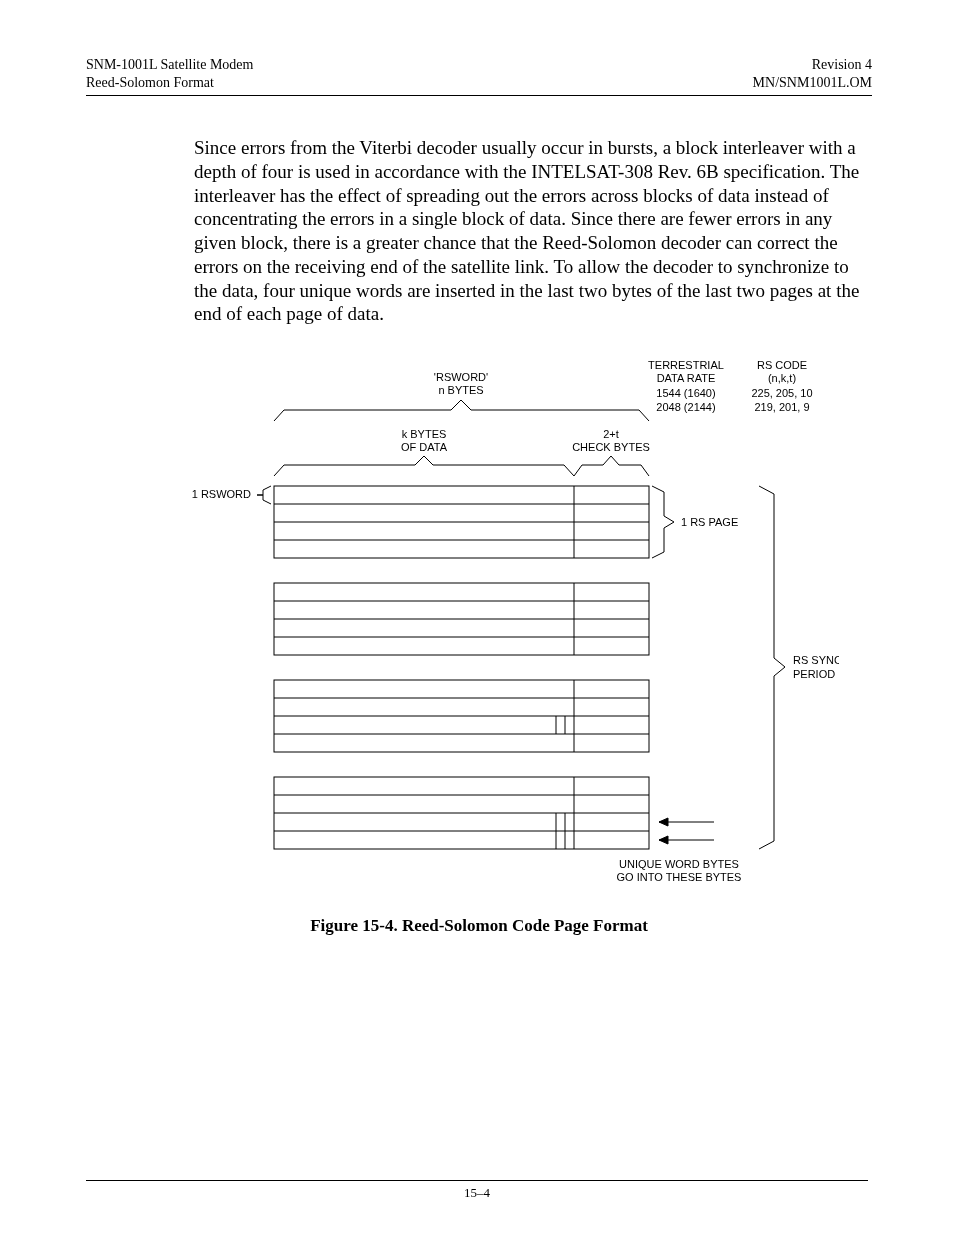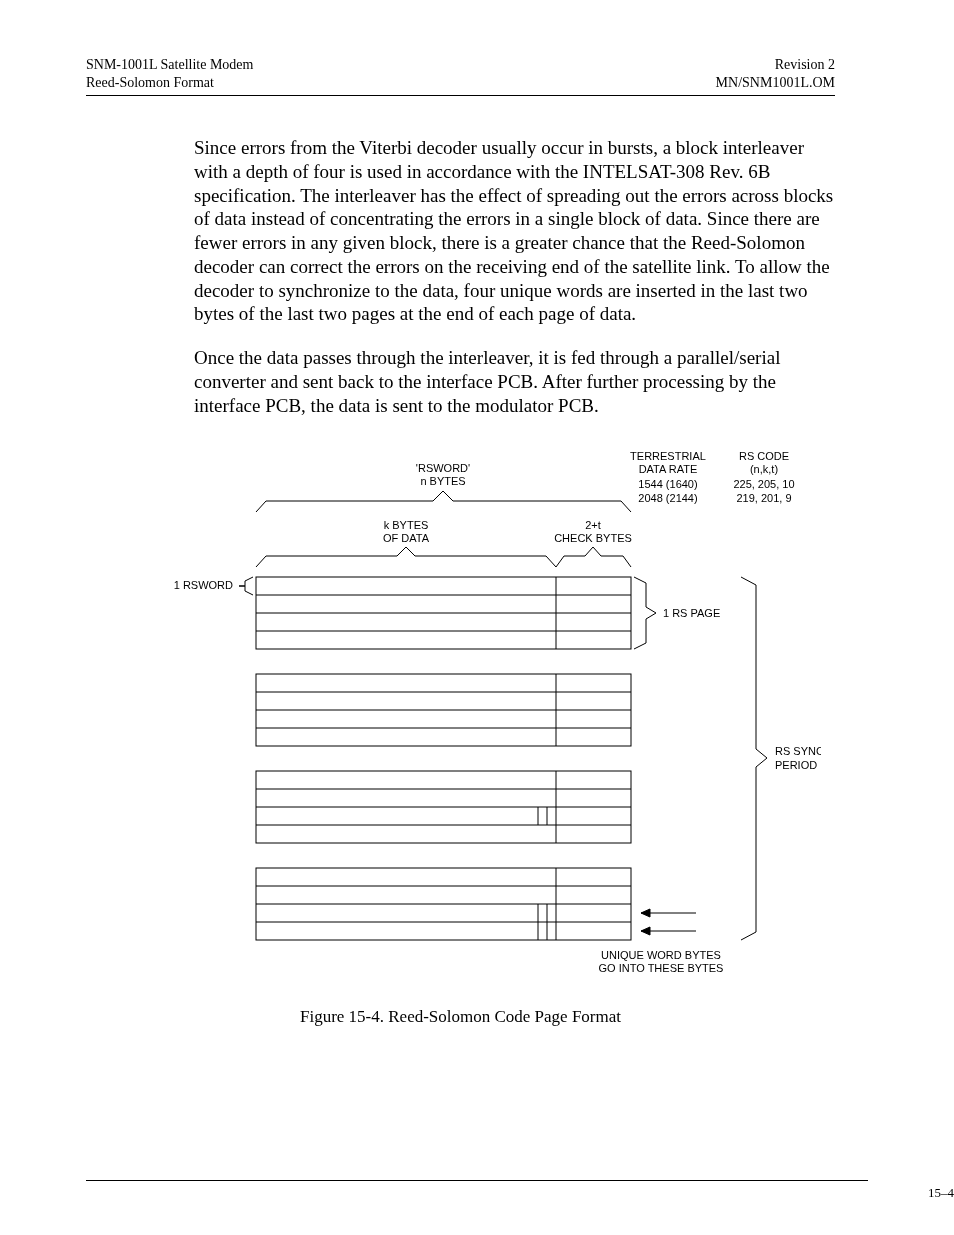--- a/index.html
+++ b/index.html
@@ -5,21 +5,21 @@
   * { box-sizing: border-box; margin: 0; padding: 0; }
   body {
     width: 954px;
     height: 1235px;
     background: #fff;
     font-family: "Times New Roman", Times, serif;
     color: #000;
     position: relative;
   }
   .page {
-    padding: 56px 119px 0 86px;
+    padding: 56px 82px 0 86px;
   }
   .header {
     font-size: 14px;
     display: flex;
     justify-content: space-between;
     line-height: 1.25;
     margin-bottom: 4px;
   }
   .header-left, .header-right { display: flex; flex-direction: column; }
   .header-right { text-align: right; }
@@ -34,64 +34,63 @@
     font-size: 19px;
     line-height: 1.25;
   }
   .body-text p { margin-bottom: 20px; }
   .figure-area {
     margin-top: 18px;
     width: 100%;
   }
   .figure-caption {
     text-align: center;
-    font-weight: normal;
+    font-weight: bold;
     font-size: 17px;
     margin-top: 30px;
   }
   .footer-rule {
     position: absolute;
     left: 86px;
     right: 86px;
     bottom: 54px;
     border: none;
     border-top: 1px solid #000;
   }
   .page-num {
     position: absolute;
     bottom: 34px;
     left: 0; right: 0;
-    text-align: right;
+    text-align: center;
     font-size: 13px;
   }
   svg { display: block; margin: 0 auto; }
   .svg-label {
     font-family: Arial, Helvetica, sans-serif;
     font-size: 11px;
   }
 </style>
 </head>
 <body>
 
 <div class="page">
   <div class="header">
     <div class="header-left">
       <span>SNM-1001L Satellite Modem</span>
       <span>Reed-Solomon Format</span>
     </div>
     <div class="header-right">
-      <span>Revision 2</span>
+      <span>Revision 4</span>
       <span>MN/SNM1001L.OM</span>
     </div>
   </div>
   <hr class="header-rule">
 
   <div class="body-text">
     <p>Since errors from the Viterbi decoder usually occur in bursts, a block interleaver with a depth of four is used in accordance with the INTELSAT-308 Rev. 6B specification. The interleaver has the effect of spreading out the errors across blocks of data instead of concentrating the errors in a single block of data. Since there are fewer errors in any given block, there is a greater chance that the Reed-Solomon decoder can correct the errors on the receiving end of the satellite link. To allow the decoder to synchronize to the data, four unique words are inserted in the last two bytes of the last two pages at the end of each page of data.</p>
-    <p>Once the data passes through the interleaver, it is fed through a parallel/serial converter and sent back to the interface PCB. After further processing by the interface PCB, the data is sent to the modulator PCB.</p>
   </div>
 
   <div class="figure-area">
     <svg width="720" height="540" viewBox="0 0 720 540">
 
       <g class="svg-label" text-anchor="middle">
         <text x="567" y="23">TERRESTRIAL</text>
         <text x="567" y="36">DATA RATE</text>
         <text x="567" y="51">1544 (1640)</text>
         <text x="567" y="65">2048 (2144)</text>

